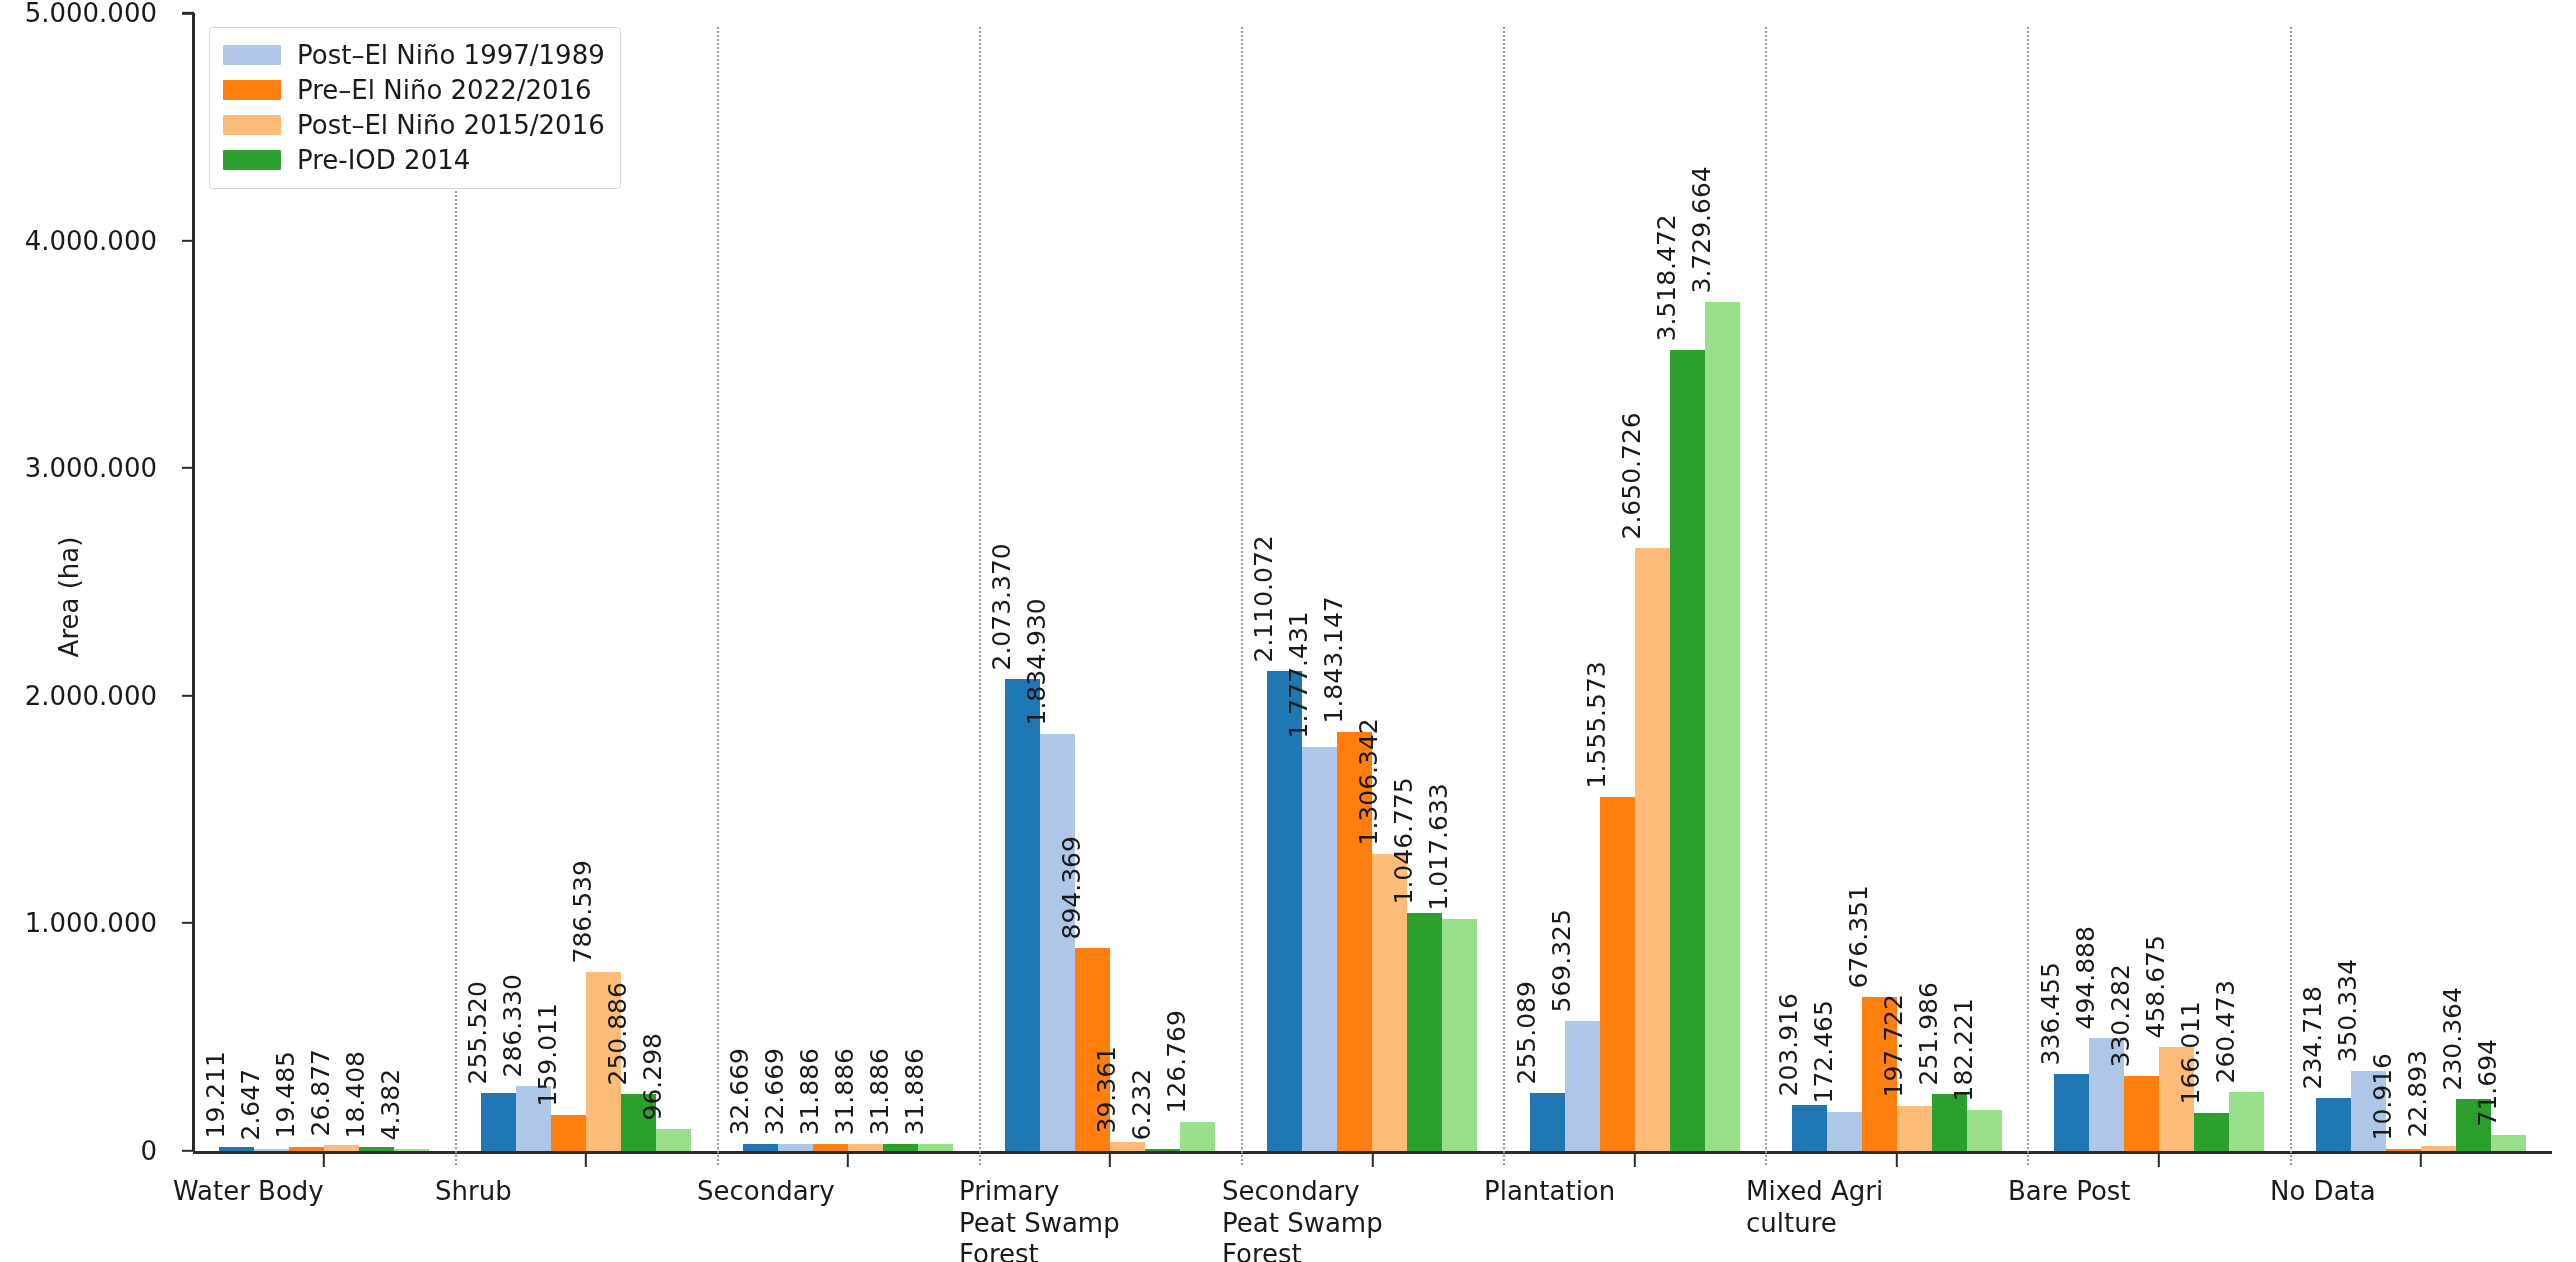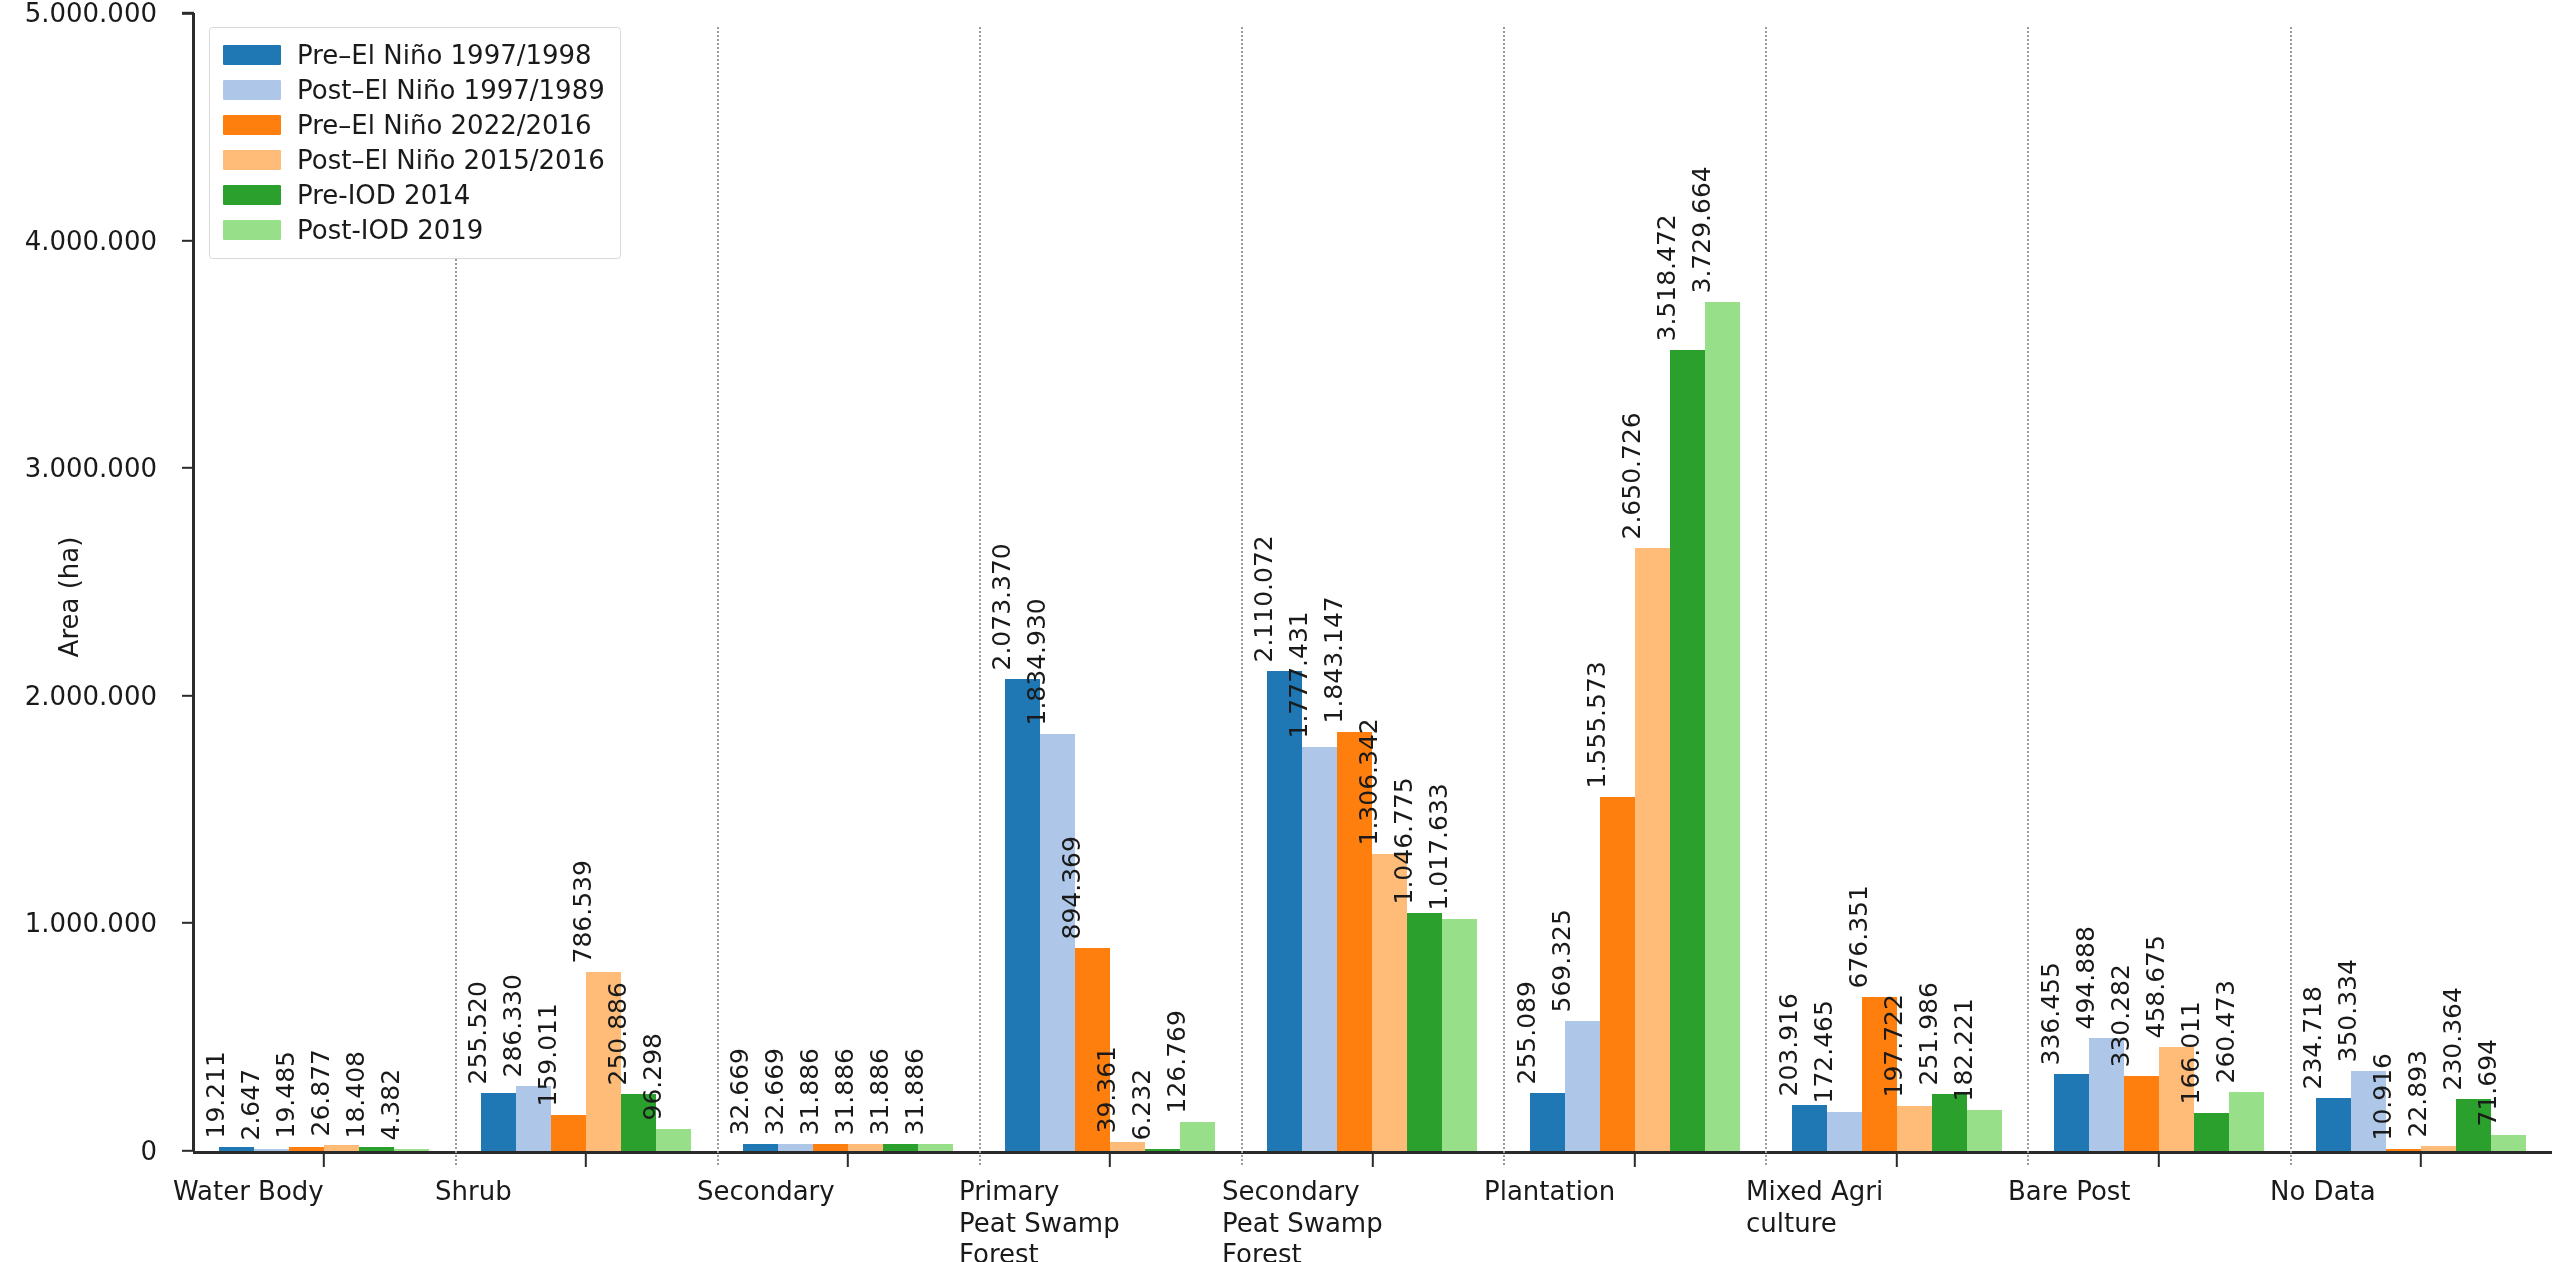--- a/index.html
+++ b/index.html
@@ -426,38 +426,30 @@
 Forest</div>
       <div class="xlabel" style="left: 1635px;">Plantation</div>
       <div class="xlabel" style="left: 1897px;">Mixed Agri
 culture</div>
       <div class="xlabel" style="left: 2159px;">Bare Post</div>
       <div class="xlabel" style="left: 2421px;">No Data</div>
     </div>
 
   <div id="legend">
       <div class="legend-row">
-        <div class="legend-swatch" style="background: rgb(31, 119, 180);"></div>
-        <div class="legend-text">Pre–El Niño 1997/1998</div>
-      </div>
-      <div class="legend-row">
         <div class="legend-swatch" style="background: rgb(174, 199, 232);"></div>
         <div class="legend-text">Post–El Niño 1997/1989</div>
       </div>
       <div class="legend-row">
         <div class="legend-swatch" style="background: rgb(255, 127, 14);"></div>
         <div class="legend-text">Pre–El Niño 2022/2016</div>
       </div>
       <div class="legend-row">
         <div class="legend-swatch" style="background: rgb(255, 187, 120);"></div>
         <div class="legend-text">Post–El Niño 2015/2016</div>
       </div>
       <div class="legend-row">
         <div class="legend-swatch" style="background: rgb(44, 160, 44);"></div>
         <div class="legend-text">Pre-IOD 2014</div>
       </div>
-      <div class="legend-row">
-        <div class="legend-swatch" style="background: rgb(152, 223, 138);"></div>
-        <div class="legend-text">Post-IOD 2019</div>
-      </div>
     </div>
 </div>
 
 
 </body></html>

